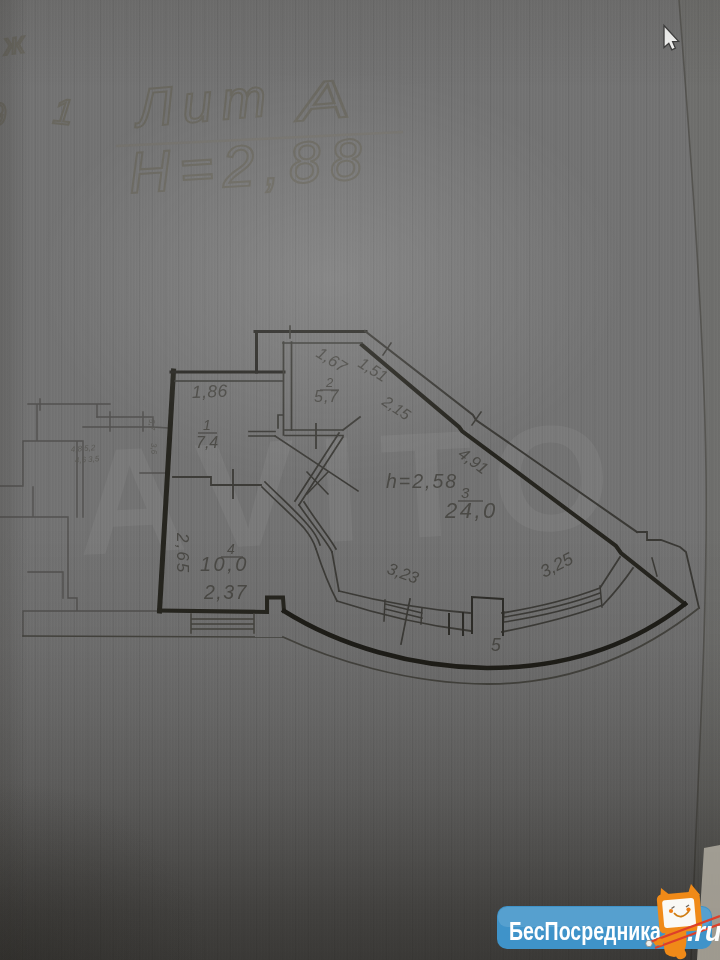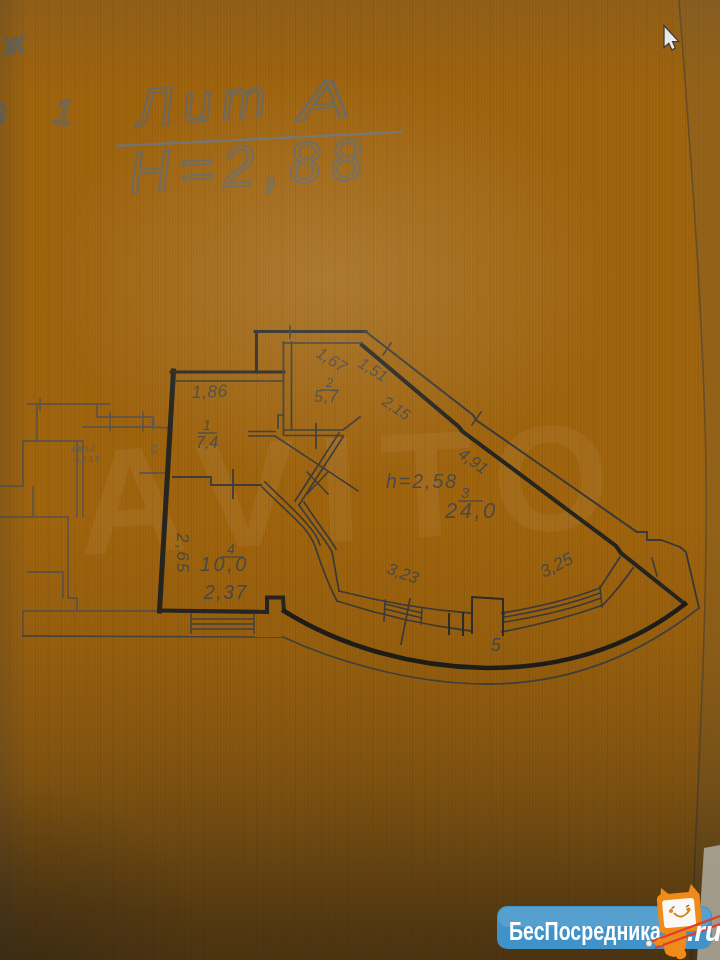--- a/index.html
+++ b/index.html
@@ -1,17 +1,17 @@
 <!DOCTYPE html>
 <html><head>
 <meta charset="utf-8">
 <style>
   html,body{margin:0;padding:0;}
   #photo{position:relative;width:720px;height:960px;overflow:hidden;
-    background:#a16207;
+    background:#737373;
     font-family:"Liberation Sans", sans-serif;}
   #stripes{position:absolute;inset:0;
     background:
       repeating-linear-gradient(90deg, rgba(255,255,255,0.09) 0px, rgba(25,25,25,0.09) 1px, rgba(255,255,255,0.03) 2px, rgba(25,25,25,0.06) 3px),
       repeating-linear-gradient(90deg, transparent 0px, transparent 9px, rgba(0,0,0,0.05) 9px, rgba(0,0,0,0.05) 10px, transparent 10px, transparent 13px);}
   #shade{position:absolute;inset:0;
     background:
       radial-gradient(ellipse 420px 300px at 46% 29%, rgba(255,255,255,0.15), rgba(255,255,255,0) 70%),
       radial-gradient(ellipse 300px 260px at 0% 100%, rgba(28,26,22,0.30), rgba(28,26,22,0) 70%),
       linear-gradient(90deg, rgba(58,56,52,0.22), rgba(0,0,0,0) 4%),

